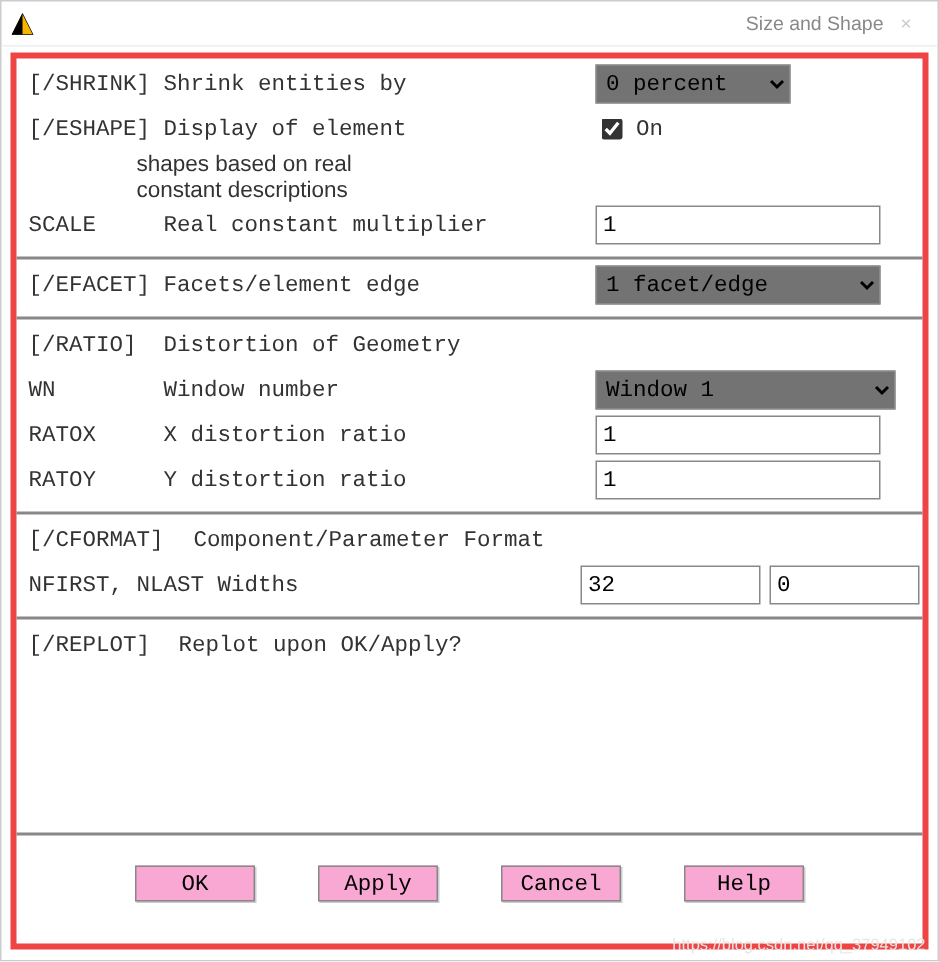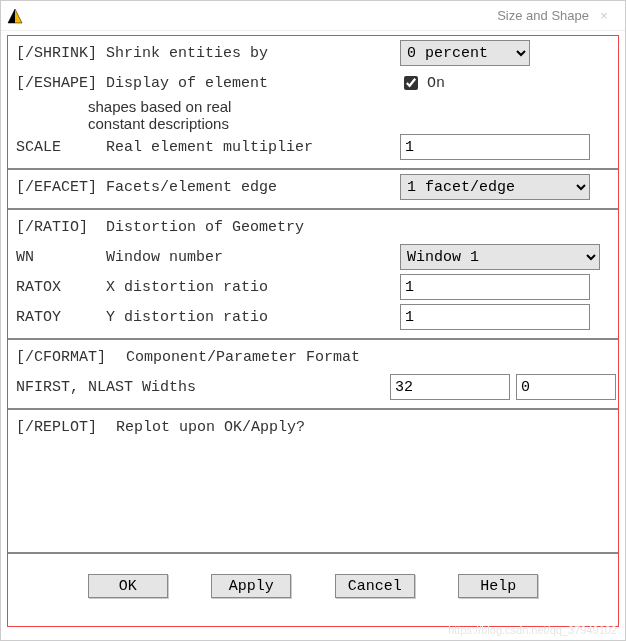--- a/index.html
+++ b/index.html
@@ -39,21 +39,21 @@
     width: 30px; text-align: center;
     color: #ccc;
     cursor: pointer;
   }
   .content {
     flex: 1;
     padding: 4px 6px 0 6px;
     overflow: hidden;
   }
   .body-box {
-    border: 1px solid #ef4444;
+    border: 4px solid #ef4444;
     background: #fff;
   }
   .section {
     padding: 2px 8px 6px 8px;
   }
   .sep {
     border-top: 2px solid #888;
   }
   .row {
     display: flex;
@@ -76,21 +76,21 @@
     display: flex;
     gap: 6px;
   }
   .indent {
     margin-left: 72px;
     font-family: Liberation Sans, sans-serif;
   }
   select.classic {
     height: 26px;
     border: 1px solid #888;
-    background: #e5e5e5;
+    background: #737373;
     font-family: "Consolas","Courier New",monospace;
     font-size: 15px;
     padding: 0 2px;
   }
   input.textfield {
     height: 26px;
     border: 1px solid #888;
     background: #fff;
     font-family: "Consolas","Courier New",monospace;
     font-size: 15px;
@@ -109,21 +109,21 @@
   .buttonbar {
     display: flex;
     justify-content: space-around;
     align-items: center;
     padding: 18px 50px 22px 50px;
   }
   button.classic {
     width: 80px;
     height: 24px;
     border: 1px solid #888;
-    background: #e5e5e5;
+    background: #f9a8d4;
     font-family: "Consolas","Courier New",monospace;
     font-size: 15px;
     cursor: pointer;
     box-shadow: 1px 1px 0 #ccc;
   }
   .mono { font-family: "Consolas","Courier New",monospace; }
   .watermark {
     position: absolute;
     right: 8px; bottom: 4px;
     font-size: 11px;
@@ -171,21 +171,21 @@
               <input type="checkbox" class="classic" checked="" style="">
               <span>On</span>
             </label>
           </div>
         </div>
         <div class="indent">shapes based on real</div>
         <div class="indent">constant descriptions</div>
 
         <div class="row">
           <div class="col-key">SCALE</div>
-          <div class="col-label">Real element multiplier</div>
+          <div class="col-label">Real constant multiplier</div>
           <div class="col-ctrl">
             <input class="textfield" style="width: 190px;" value="1">
           </div>
         </div>
       </div>
 
       <div class="section sep">
         <div class="row">
           <div class="col-key">[/EFACET]</div>
           <div class="col-label">Facets/element edge</div>

